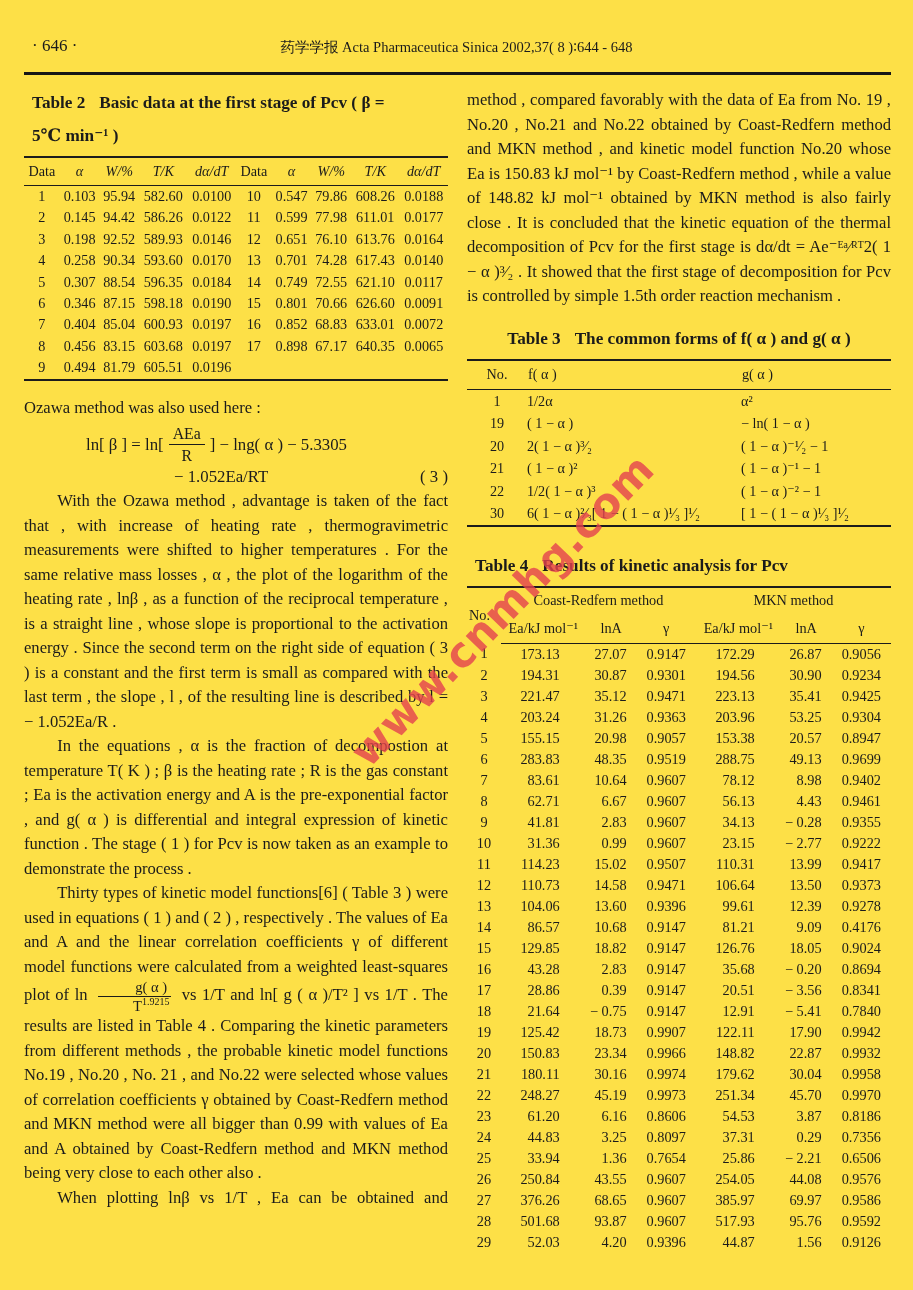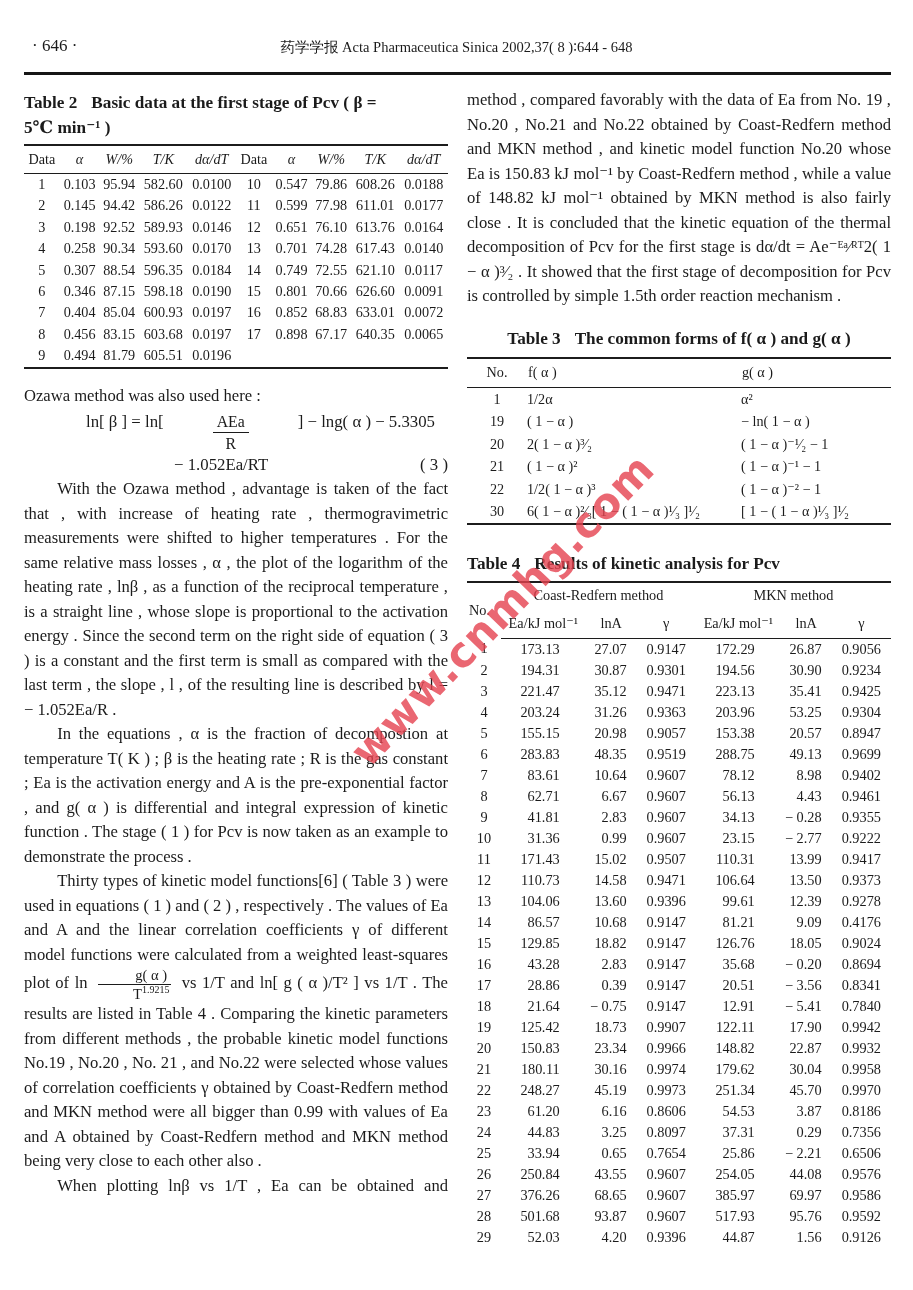--- a/index.html
+++ b/index.html
@@ -1,18 +1,18 @@
 <!DOCTYPE html>
 <html><head>
 <meta charset="utf-8">
 <style>
   html,body { margin:0; padding:0; background:#e8e8e8; }
   .page {
     position:relative; width:913px; height:1290px; margin:0 auto;
-    background:#ffffff; color:#1b1b1b; overflow:hidden;
+    background:#fde047; color:#1b1b1b; overflow:hidden;
     font-family:"Liberation Serif","DejaVu Serif","DejaVu Sans",serif;
   }
   
   .pg-header { position:absolute; top:36px; left:24px; right:24px; height:26px; }
   .pg-num { position:absolute; left:8px; top:0; font-size:17px; }
   .pg-journal { position:absolute; left:0; right:0; top:2px; text-align:center; font-size:14.5px; }
   .pg-rule { position:absolute; top:72px; left:24px; right:22px; height:3px; background:#161616; }
 
   
   .col { position:absolute; top:84px; width:424px; }
@@ -21,21 +21,21 @@
 
   .body-text { font-size:16.6px; line-height:24.5px; text-align:justify; margin:0; }
   .indent { text-indent:2em; }
   .justify-last { text-align-last:justify; }
 
   
   table { width:100%; border-collapse:collapse; }
   th { font-weight:normal; }
   td, th { white-space:nowrap; }
 
-  .tbl-title { font-weight:bold; font-size:17.2px; line-height:25px; margin:0; }
+  .tbl-title { font-weight:bold; font-size:17.2px; line-height:25px; margin:8px; }
   .tbl-title .sp { display:inline-block; width:14px; }
 
   
   .t2 { margin-top:4px; border-top:2.2px solid #1c1c1c; border-bottom:2px solid #1c1c1c; font-size:14.2px; }
   .t2 th { font-style:italic; border-bottom:1.2px solid #1c1c1c; height:25px; text-align:center; }
   .t2 th:nth-child(1), .t2 th:nth-child(6) { font-style:normal; }
   .t2 td { height:21.4px; line-height:21.4px; text-align:center; padding:0; }
 
   
   .t3 { margin-top:6px; border-top:2px solid #1c1c1c; border-bottom:2px solid #1c1c1c; font-size:14.2px; }
@@ -53,21 +53,21 @@
   .t4 .no-col { font-style:normal; text-align:left; width:8%; padding-left:2px; }
   .t4 td { height:21px; line-height:21px; padding:0; }
   .t4 td:nth-child(1) { text-align:center; }
   .t4 td:nth-child(2), .t4 td:nth-child(5) { text-align:right; padding-right:26px; }
   .t4 td:nth-child(3), .t4 td:nth-child(6) { text-align:right; padding-right:10px; }
   .t4 td:nth-child(4), .t4 td:nth-child(7) { text-align:center; }
   .t4 col.c-ea { width:20%; } .t4 col.c-lna { width:12%; } .t4 col.c-g { width:14%; }
 
   
   .equation { margin:4px 0 2px 0; font-size:16.8px; }
-  .eq-line1 { padding-left:62px; display:flex; align-items:flex-start;gap:44px; }
+  .eq-line1 { padding-left:62px; display:flex; align-items:center; }
   .frac { display:inline-block; vertical-align:middle; text-align:center; margin:0 5px; font-size:15.8px; }
   .frac .num { display:block; border-bottom:1.2px solid #1b1b1b; padding:0 4px 1px 4px; line-height:19px; }
   .frac .den { display:block; padding-top:1px; line-height:19px; }
   .inline-frac { font-size:14.6px; }
   .inline-frac .num, .inline-frac .den { line-height:16px; }
   .exp { font-size:10px; vertical-align:super; line-height:0; }
   .eq-line2 { display:flex; justify-content:space-between; padding-left:150px; margin-top:2px; }
 
   
   .watermark {
@@ -417,21 +417,21 @@
             <td>10</td>
             <td>31.36</td>
             <td>0.99</td>
             <td>0.9607</td>
             <td>23.15</td>
             <td>− 2.77</td>
             <td>0.9222</td>
           </tr>
           <tr>
             <td>11</td>
-            <td>171.43</td>
+            <td>114.23</td>
             <td>15.02</td>
             <td>0.9507</td>
             <td>110.31</td>
             <td>13.99</td>
             <td>0.9417</td>
           </tr>
           <tr>
             <td>12</td>
             <td>110.73</td>
             <td>14.58</td>
@@ -544,21 +544,21 @@
             <td>44.83</td>
             <td>3.25</td>
             <td>0.8097</td>
             <td>37.31</td>
             <td>0.29</td>
             <td>0.7356</td>
           </tr>
           <tr>
             <td>25</td>
             <td>33.94</td>
-            <td>0.65</td>
+            <td>1.36</td>
             <td>0.7654</td>
             <td>25.86</td>
             <td>− 2.21</td>
             <td>0.6506</td>
           </tr>
           <tr>
             <td>26</td>
             <td>250.84</td>
             <td>43.55</td>
             <td>0.9607</td>

